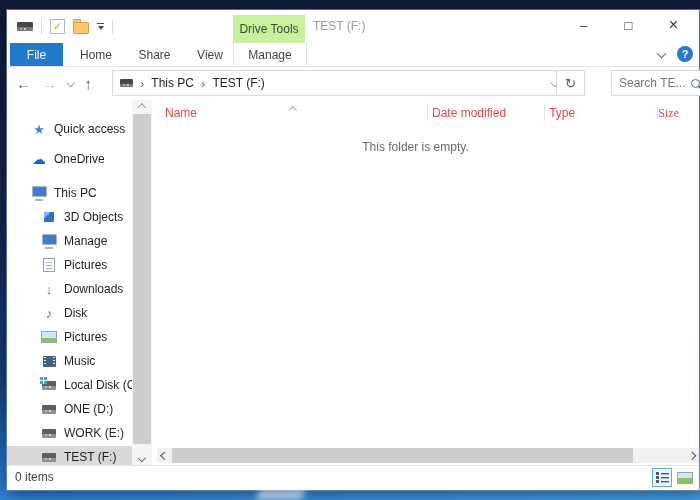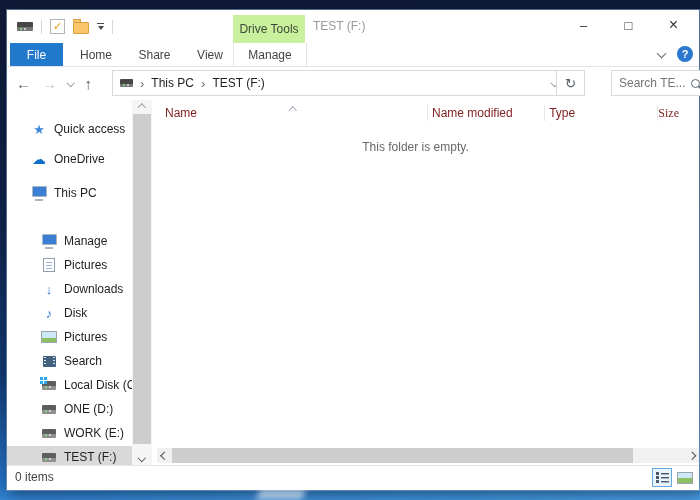--- a/index.html
+++ b/index.html
@@ -108,21 +108,21 @@
     background:linear-gradient(#fff 0 0) 50%/1px 100% no-repeat,
                linear-gradient(#fff 0 0) 50%/100% 1px no-repeat,#2aa9e8;}
   
   .side-scroll{position:absolute;left:125px;top:0;bottom:0;width:20px;background:#f5f5f5;}
   .ss-btn{position:absolute;left:0;right:0;height:13px;display:flex;align-items:center;justify-content:center;}
   .ss-up{top:1px;}
   .ss-down{bottom:2px;}
   .ss-thumb{position:absolute;left:1px;right:1px;top:14px;height:330px;background:#cdcdcd;}
   
   .content{position:absolute;left:150px;top:0;right:0;bottom:0;}
-  .cols{position:relative;display:flex;height:26px;align-items:center;font-size:12px;color:#7f1d1d;}
+  .cols{position:relative;display:flex;height:26px;align-items:center;font-size:12px;color:#ef4444;}
   .col{display:flex;align-items:center;height:100%;}
   .col.name{width:272px;padding-left:8px;box-sizing:border-box;}
   .col.dm{width:117px;padding-left:4px;box-sizing:border-box;}
   .col.type{width:113px;padding-left:4px;box-sizing:border-box;}
   .col.size{flex:1;justify-content:flex-end;padding-right:20px;font-family:Liberation Serif, serif;}
   .colsep{width:1px;height:16px;background:#e6e6e6;align-self:center;}
   .sortcaret{position:absolute;left:133px;top:2px;}
   .sortcaret .chev{border-color:#98a0ac;}
   .empty-msg{position:absolute;top:40px;left:0;right:25px;text-align:center;font-size:12px;color:#696969;}
   .hscroll{position:absolute;left:0;right:0;top:348px;height:15px;background:#f1f1f1;display:flex;align-items:center;}
@@ -207,20 +207,26 @@
       <div class="side-item group" style="top:48px">
         <span class="ic glyph-cloud">☁</span>
         <span>OneDrive</span>
       </div>
       <div class="side-item group" style="top:82px">
         <span class="ic">
             <span class="icon-monitor"></span>
           </span>
         <span>This PC</span>
       </div>
+      <div class="side-item child" style="top:106px">
+        <span class="ic">
+            <span class="icon-cube"></span>
+          </span>
+        <span>3D Objects</span>
+      </div>
       <div class="side-item child" style="top:130px">
         <span class="ic">
             <span class="icon-monitor"></span>
           </span>
         <span>Manage</span>
       </div>
       <div class="side-item child" style="top:154px">
         <span class="ic">
             <span class="icon-doc"></span>
           </span>
@@ -237,21 +243,21 @@
       <div class="side-item child" style="top:226px">
         <span class="ic">
             <span class="icon-picture"></span>
           </span>
         <span>Pictures</span>
       </div>
       <div class="side-item child" style="top:250px">
         <span class="ic">
             <span class="icon-film"></span>
           </span>
-        <span>Search</span>
+        <span>Music</span>
       </div>
       <div class="side-item child" style="top:274px">
         <span class="ic">
             <span class="icon-drive side windows" style="width:14px"></span>
           </span>
         <span>Local Disk (C:)</span>
       </div>
       <div class="side-item child" style="top:298px">
         <span class="ic">
             <span class="icon-drive side" style="width:14px"></span>
@@ -282,21 +288,21 @@
       </div>
     </div>
 
     <div class="content">
       <div class="cols">
         <span class="sortcaret">
           <span class="chev up sm"></span>
         </span>
         <div class="col name">Name</div>
         <span class="colsep"></span>
-        <div class="col dm">Name modified</div>
+        <div class="col dm">Date modified</div>
         <span class="colsep"></span>
         <div class="col type">Type</div>
         <span class="colsep"></span>
         <div class="col size">Size</div>
       </div>
       <div class="empty-msg">This folder is empty.</div>
       <div class="hscroll">
         <div class="hs-btn">
           <span class="chev left sm" style="border-color:#4a5560"></span>
         </div>

